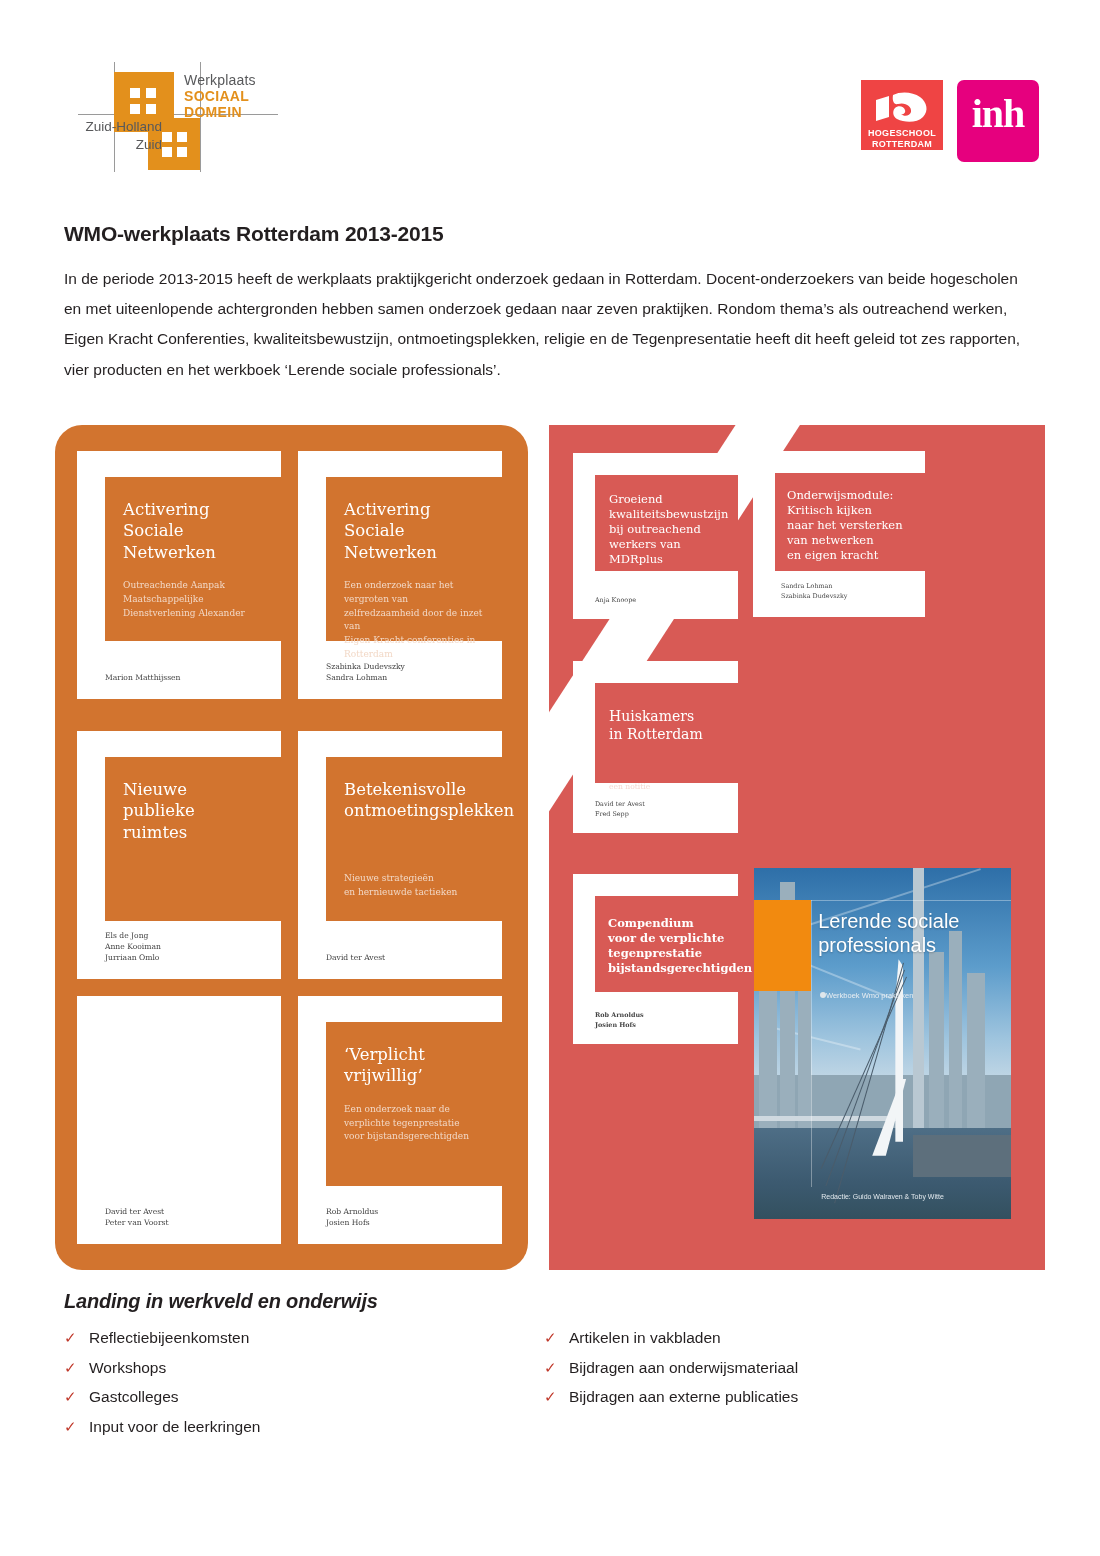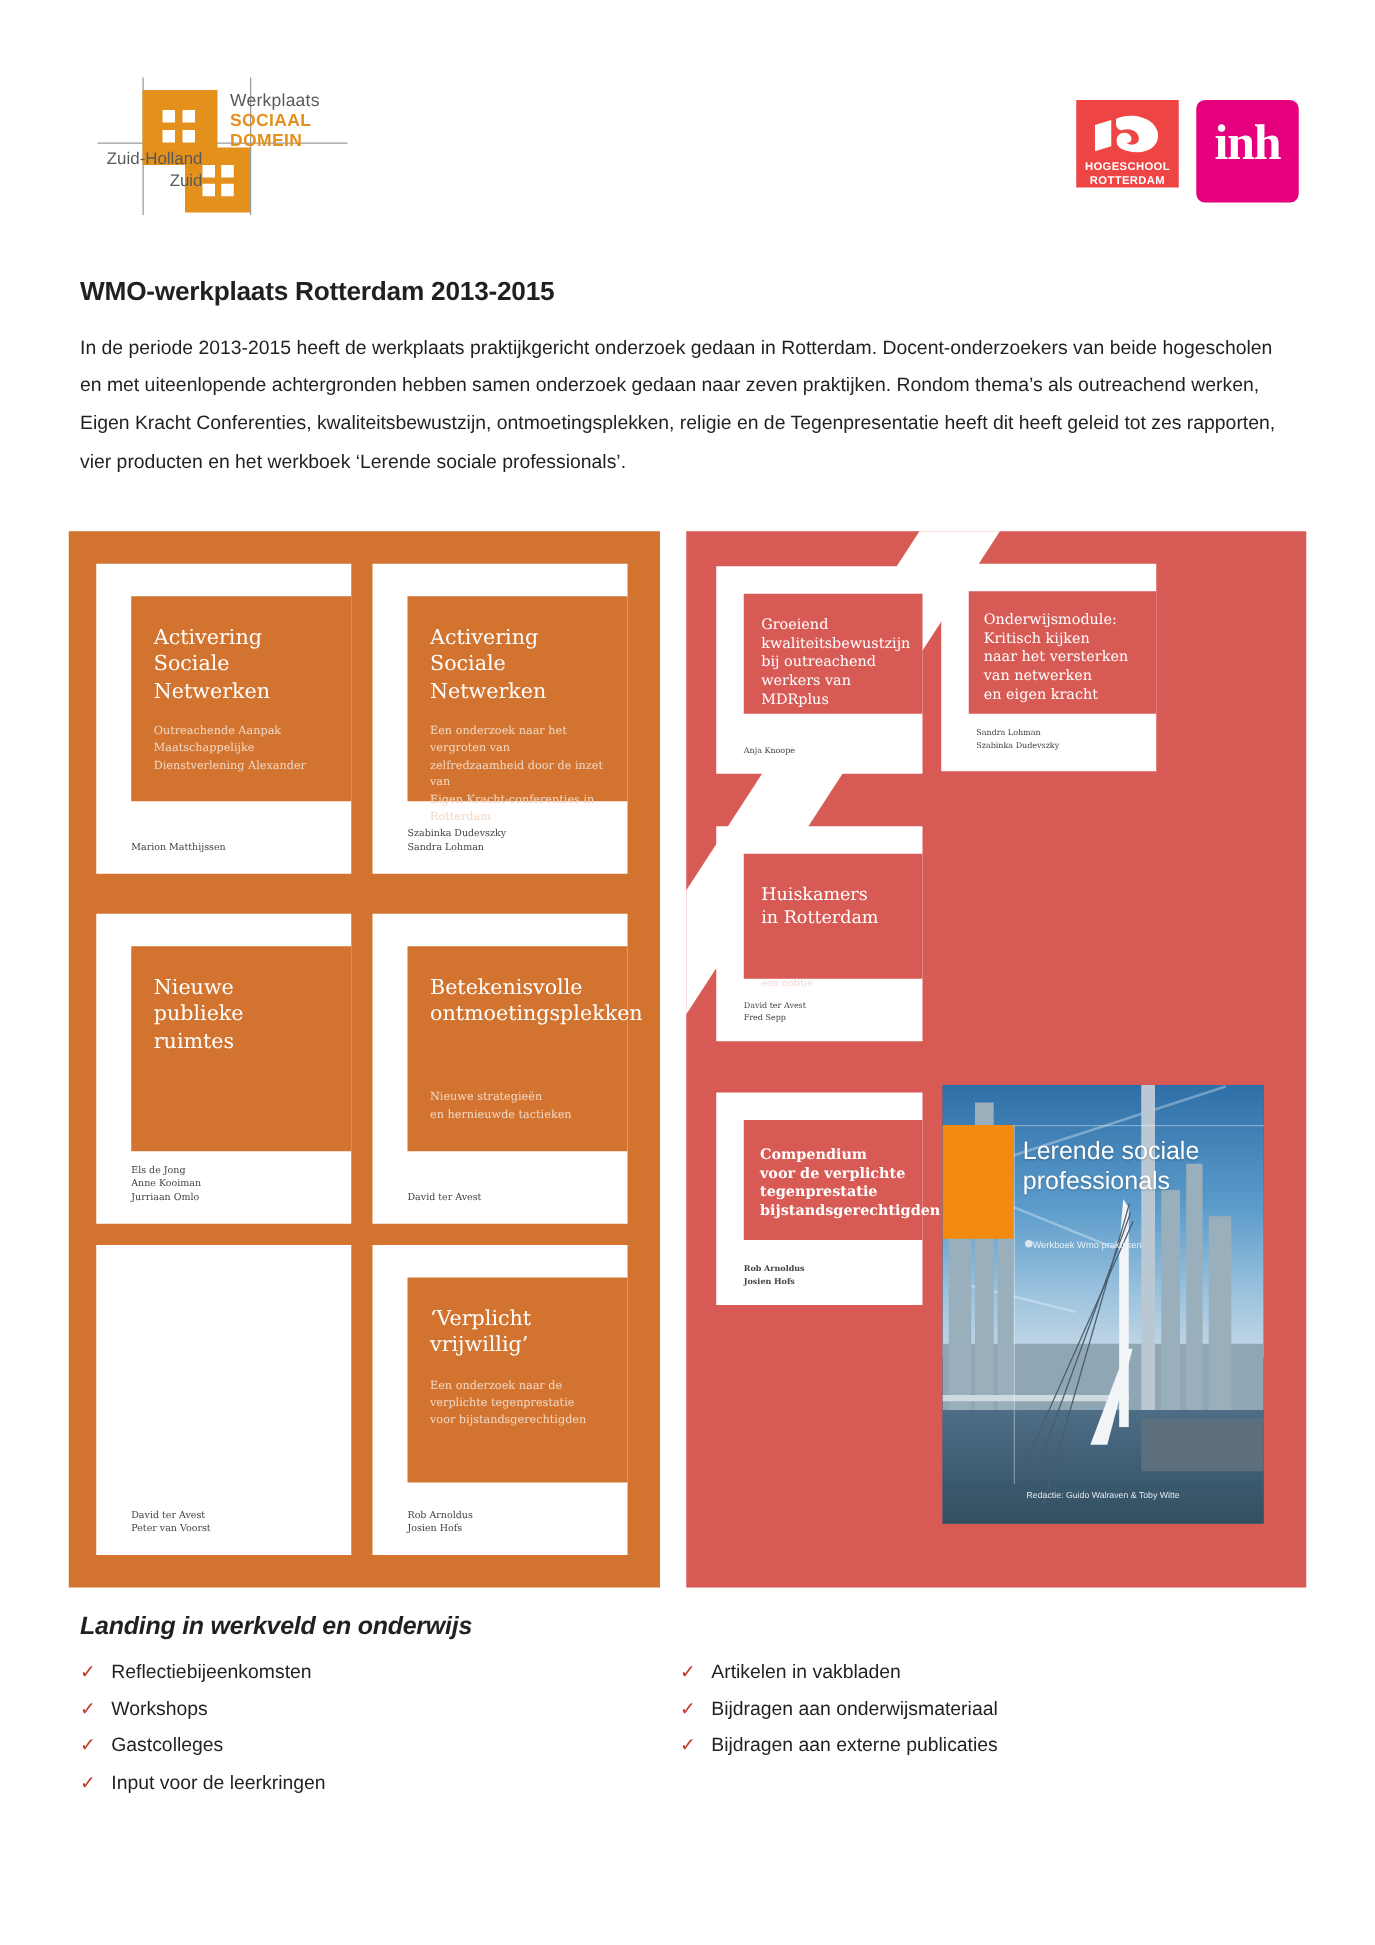--- a/index.html
+++ b/index.html
@@ -46,20 +46,21 @@
   .intro { position:absolute; left:64px; top:222px; width:962px; }
   .page-title { font-size:21px; font-weight:bold; letter-spacing:-0.2px; margin:0 0 18px 0; }
   .intro-p { font-size:15.5px; line-height:1.95; margin:0; color:#231f20; }
 
   
   .panels { position:absolute; left:55px; top:425px; width:990px; height:845px; }
 
   .panel-orange {
     position:absolute; left:0; top:0; width:473px; height:845px;
     background:#D2742F;
+    border-radius:27px;
   }
   .panel-red {
     position:absolute; left:494px; top:0; width:496px; height:845px;
     background:#D85A55; overflow:hidden;
   }
   .diag-stripe {
     position:absolute; width:54px; height:1500px;
     background:#ffffff;
     transform:rotate(33deg); transform-origin:top left;
     left:258px; top:-110px;

